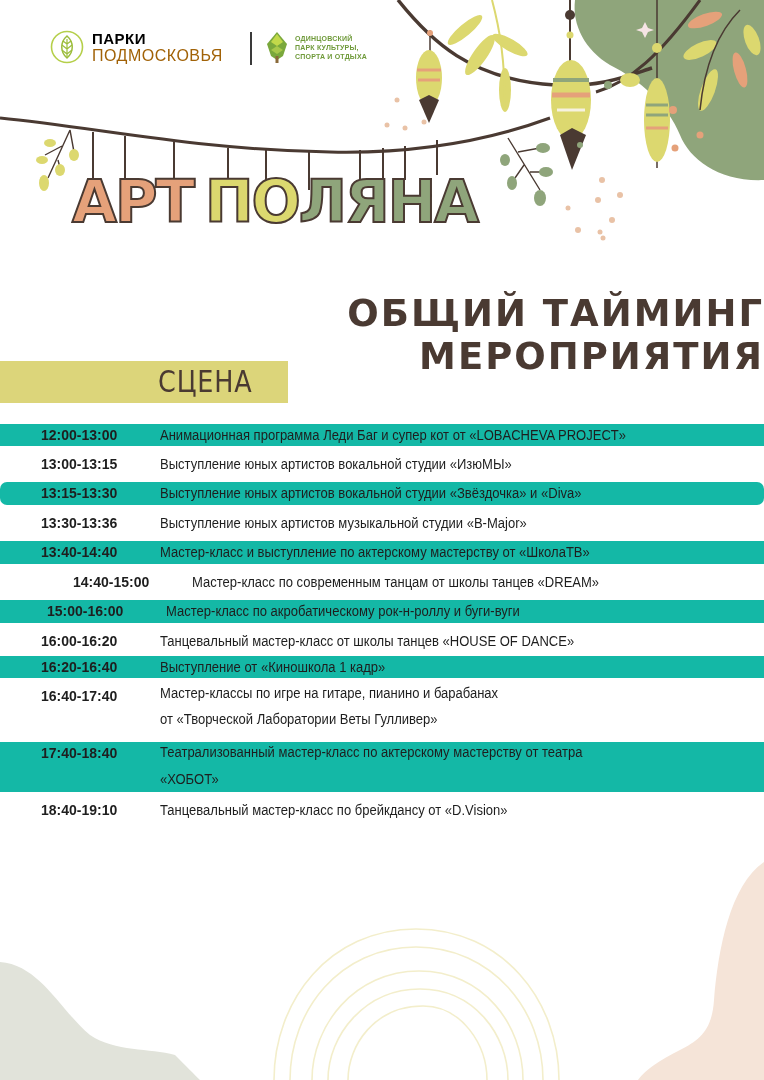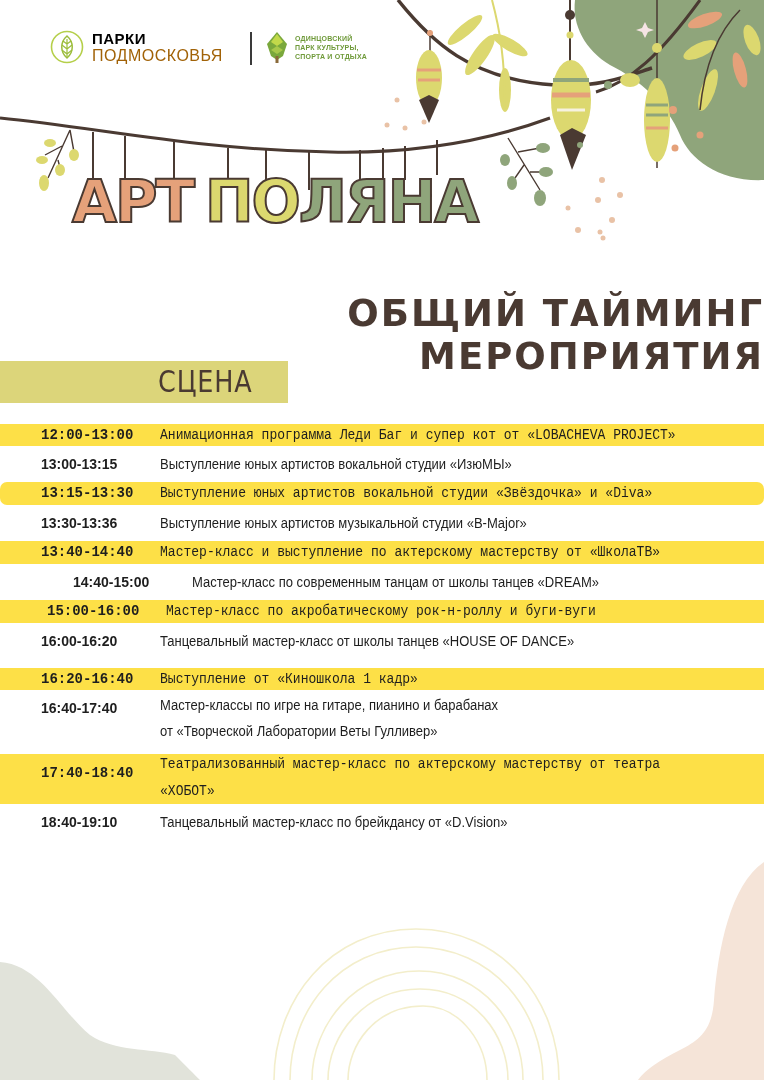--- a/index.html
+++ b/index.html
@@ -15,21 +15,21 @@
   .logo-park .txt { font-size:7px; font-weight:bold; color:#6f9a3a; line-height:9px; letter-spacing:0.2px; }
   
   .page-title { left:0; width:764px; top:292px; text-align:right; font-family:"DejaVu Sans", sans-serif;
                 font-weight:bold; font-size:37px; letter-spacing:2px; color:#4a3a32; }
   .stage-banner { left:0; top:361px; width:288px; height:42px; background:#dcd57a; }
   .stage-label { left:158px; top:364px; font-family:"DejaVu Sans", sans-serif; font-size:30px; color:#4a3a32;
                  letter-spacing:1px; transform:scaleX(0.85); transform-origin:left top; }
   
   .schedule { left:0; top:424px; width:764px; }
   .row { position:relative; width:764px; display:flex; }
-  .row.shaded { background:#fde047;font-family:Liberation Mono, monospace; }
+  .row.shaded { background:#14b8a6; }
   .row .time { width:119px; padding-left:41px; font-weight:bold; font-size:14px; line-height:22px; color:#1e1e1e; flex:none; }
   .row .desc { font-size:14px; line-height:29px; color:#1e1e1e; transform:scaleX(0.93); transform-origin:left center; white-space:nowrap; margin-top:-3px;}
   .row .time { margin-top:0; }
   
   svg { display:block; }
 </style>
 </head>
 <body>
 
 <svg class="abs" style="left:0;top:0" width="764" height="1080" viewBox="0 0 764 1080">
@@ -215,37 +215,37 @@
     <div class="desc">Мастер-класс и выступление по актерскому мастерству от «ШколаТВ»</div>
   </div>
   <div class="row" style="height:22px;margin-bottom:7px;padding-left:32px;">
     <div class="time">14:40-15:00</div>
     <div class="desc">Мастер-класс по современным танцам от школы танцев «DREAM»</div>
   </div>
   <div class="row shaded" style="height:23px;margin-bottom:7px;padding-left:6px;">
     <div class="time">15:00-16:00</div>
     <div class="desc">Мастер-класс по акробатическому рок-н-роллу и буги-вуги</div>
   </div>
-  <div class="row" style="height:22px;margin-bottom:16px;">
+  <div class="row" style="height:22px;margin-bottom:4px;">
     <div class="time">16:00-16:20</div>
     <div class="desc">Танцевальный мастер-класс от школы танцев «HOUSE OF DANCE»</div>
   </div>
   <div class="row shaded" style="height:22px;margin-bottom:4px;">
     <div class="time">16:20-16:40</div>
     <div class="desc">Выступление от «Киношкола 1 кадр»</div>
   </div>
   <div class="row" style="height:56px;margin-bottom:4px;">
     <div class="time" style="margin-top:3px;">16:40-17:40</div>
     <div style="margin-top:0px;">
       <div class="desc" style="line-height:29px;">Мастер-классы по игре на гитаре, пианино и барабанах</div>
       <div class="desc" style="line-height:29px;">от «Творческой Лаборатории Веты Гулливер»</div>
     </div>
   </div>
   <div class="row shaded" style="height:50px;margin-bottom:7px;">
-    <div class="time" style="margin-top:8px;">17:40-18:40</div>
+    <div class="time" style="margin-top:0px;">17:40-18:40</div>
     <div>
       <div class="desc" style="line-height:27px;margin-top:-3px;">Театрализованный мастер-класс по актерскому мастерству от театра</div>
       <div class="desc" style="line-height:27px;margin-top:0;">«ХОБОТ»</div>
     </div>
   </div>
   <div class="row" style="height:22px;">
     <div class="time">18:40-19:10</div>
     <div class="desc">Танцевальный мастер-класс по брейкдансу от «D.Vision»</div>
   </div>
 </div>

